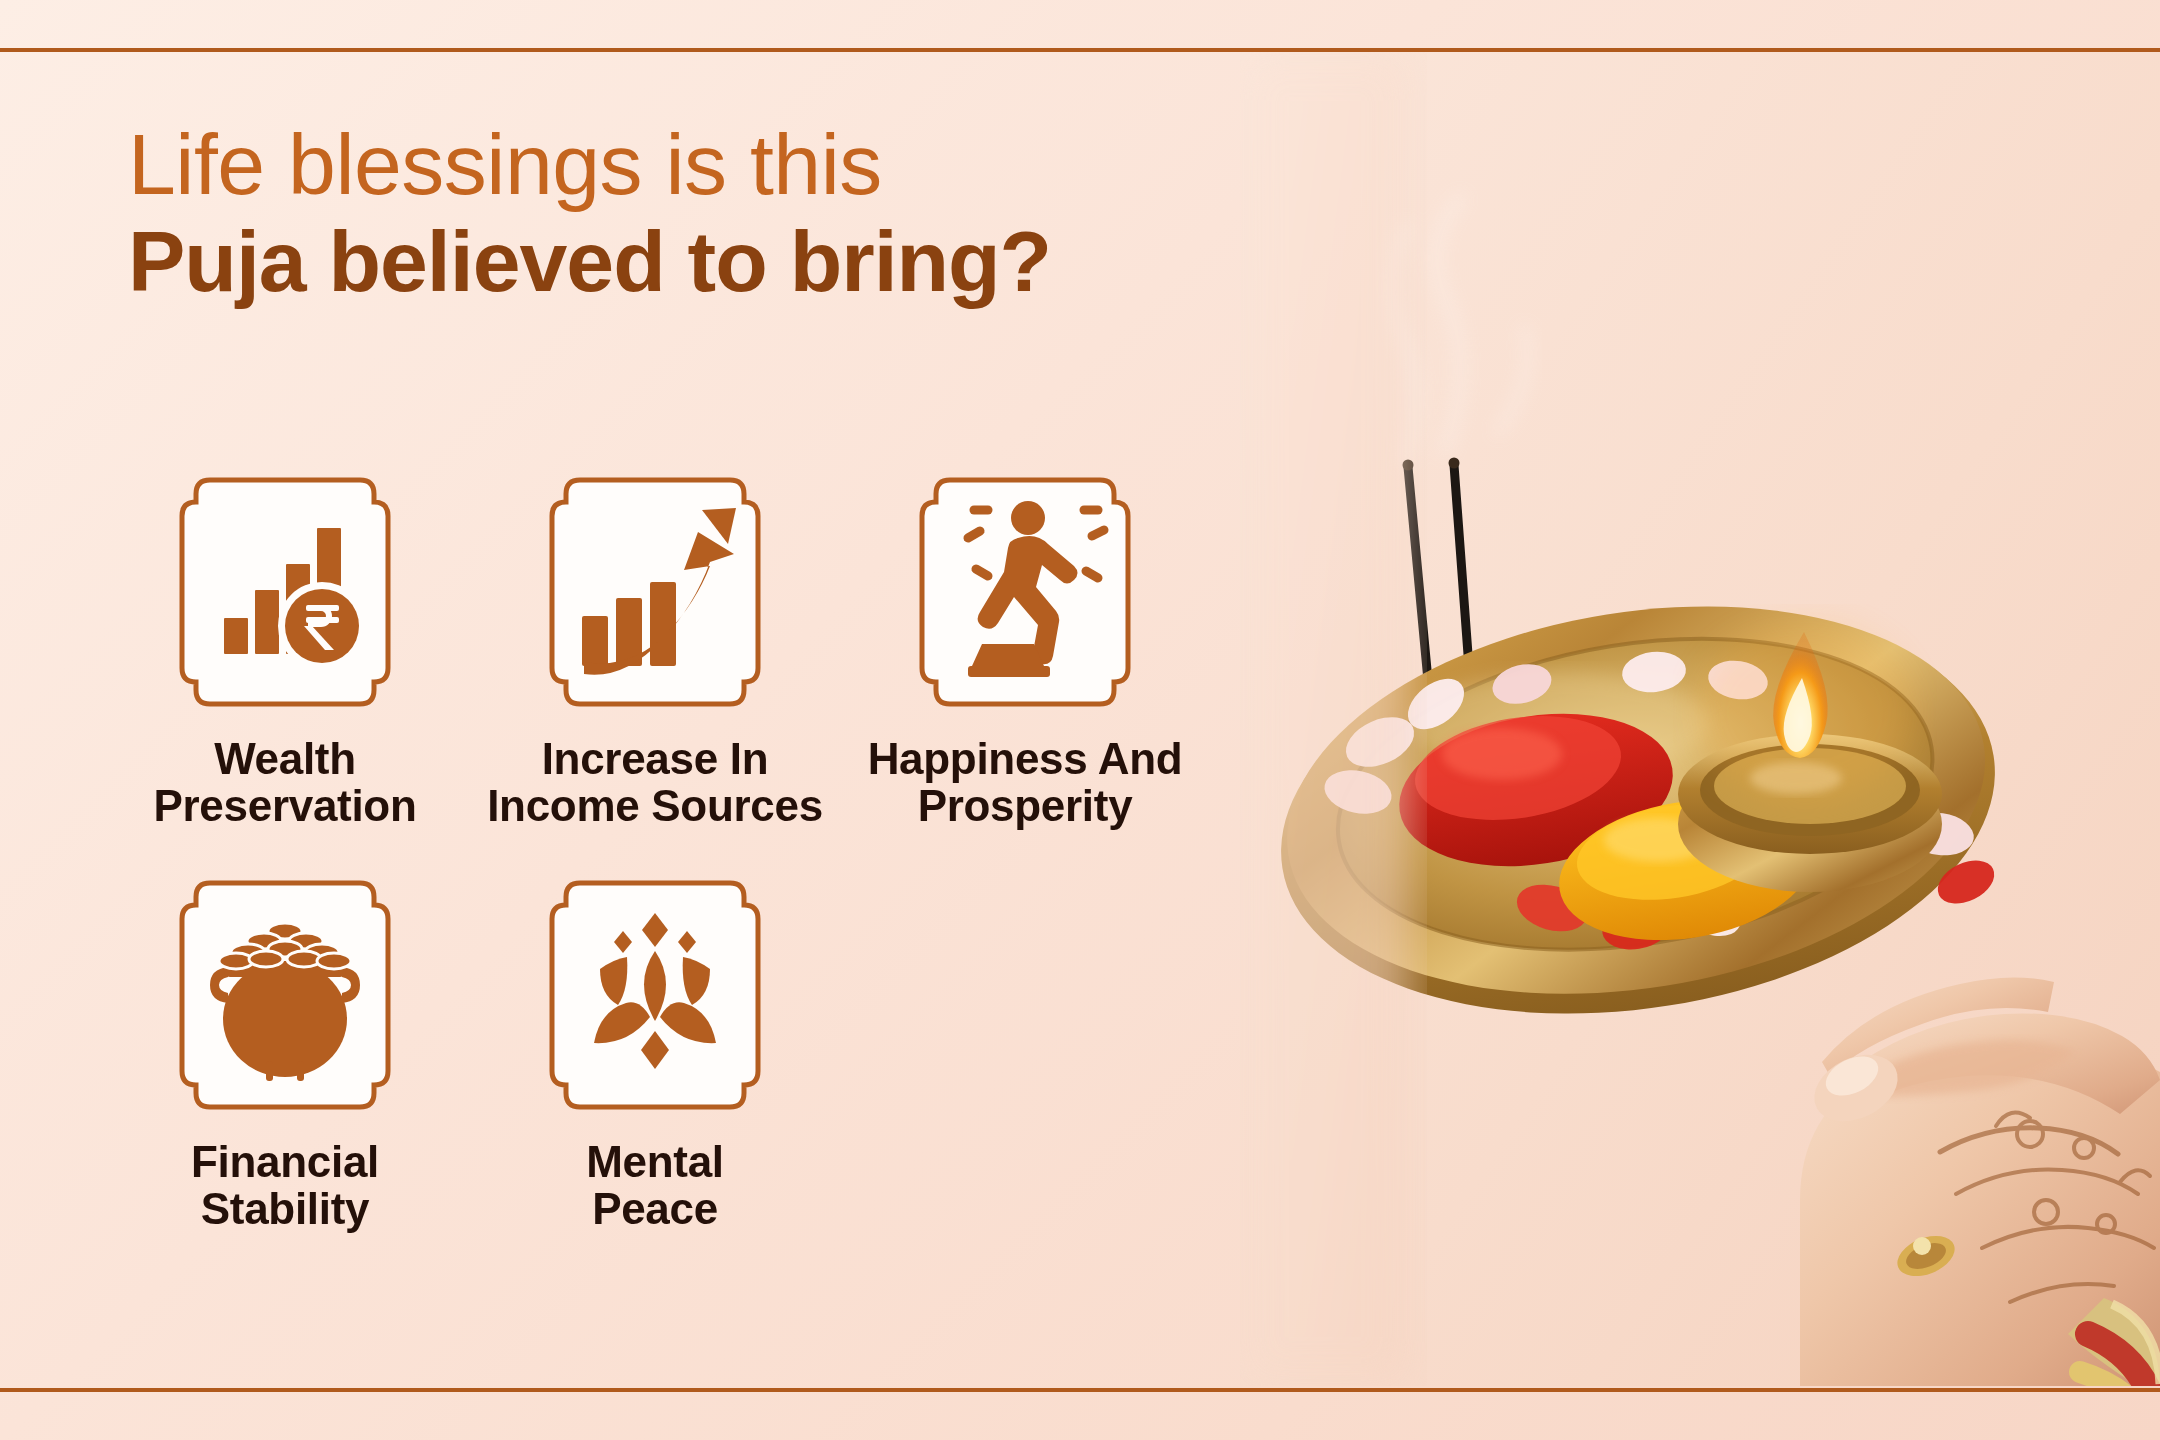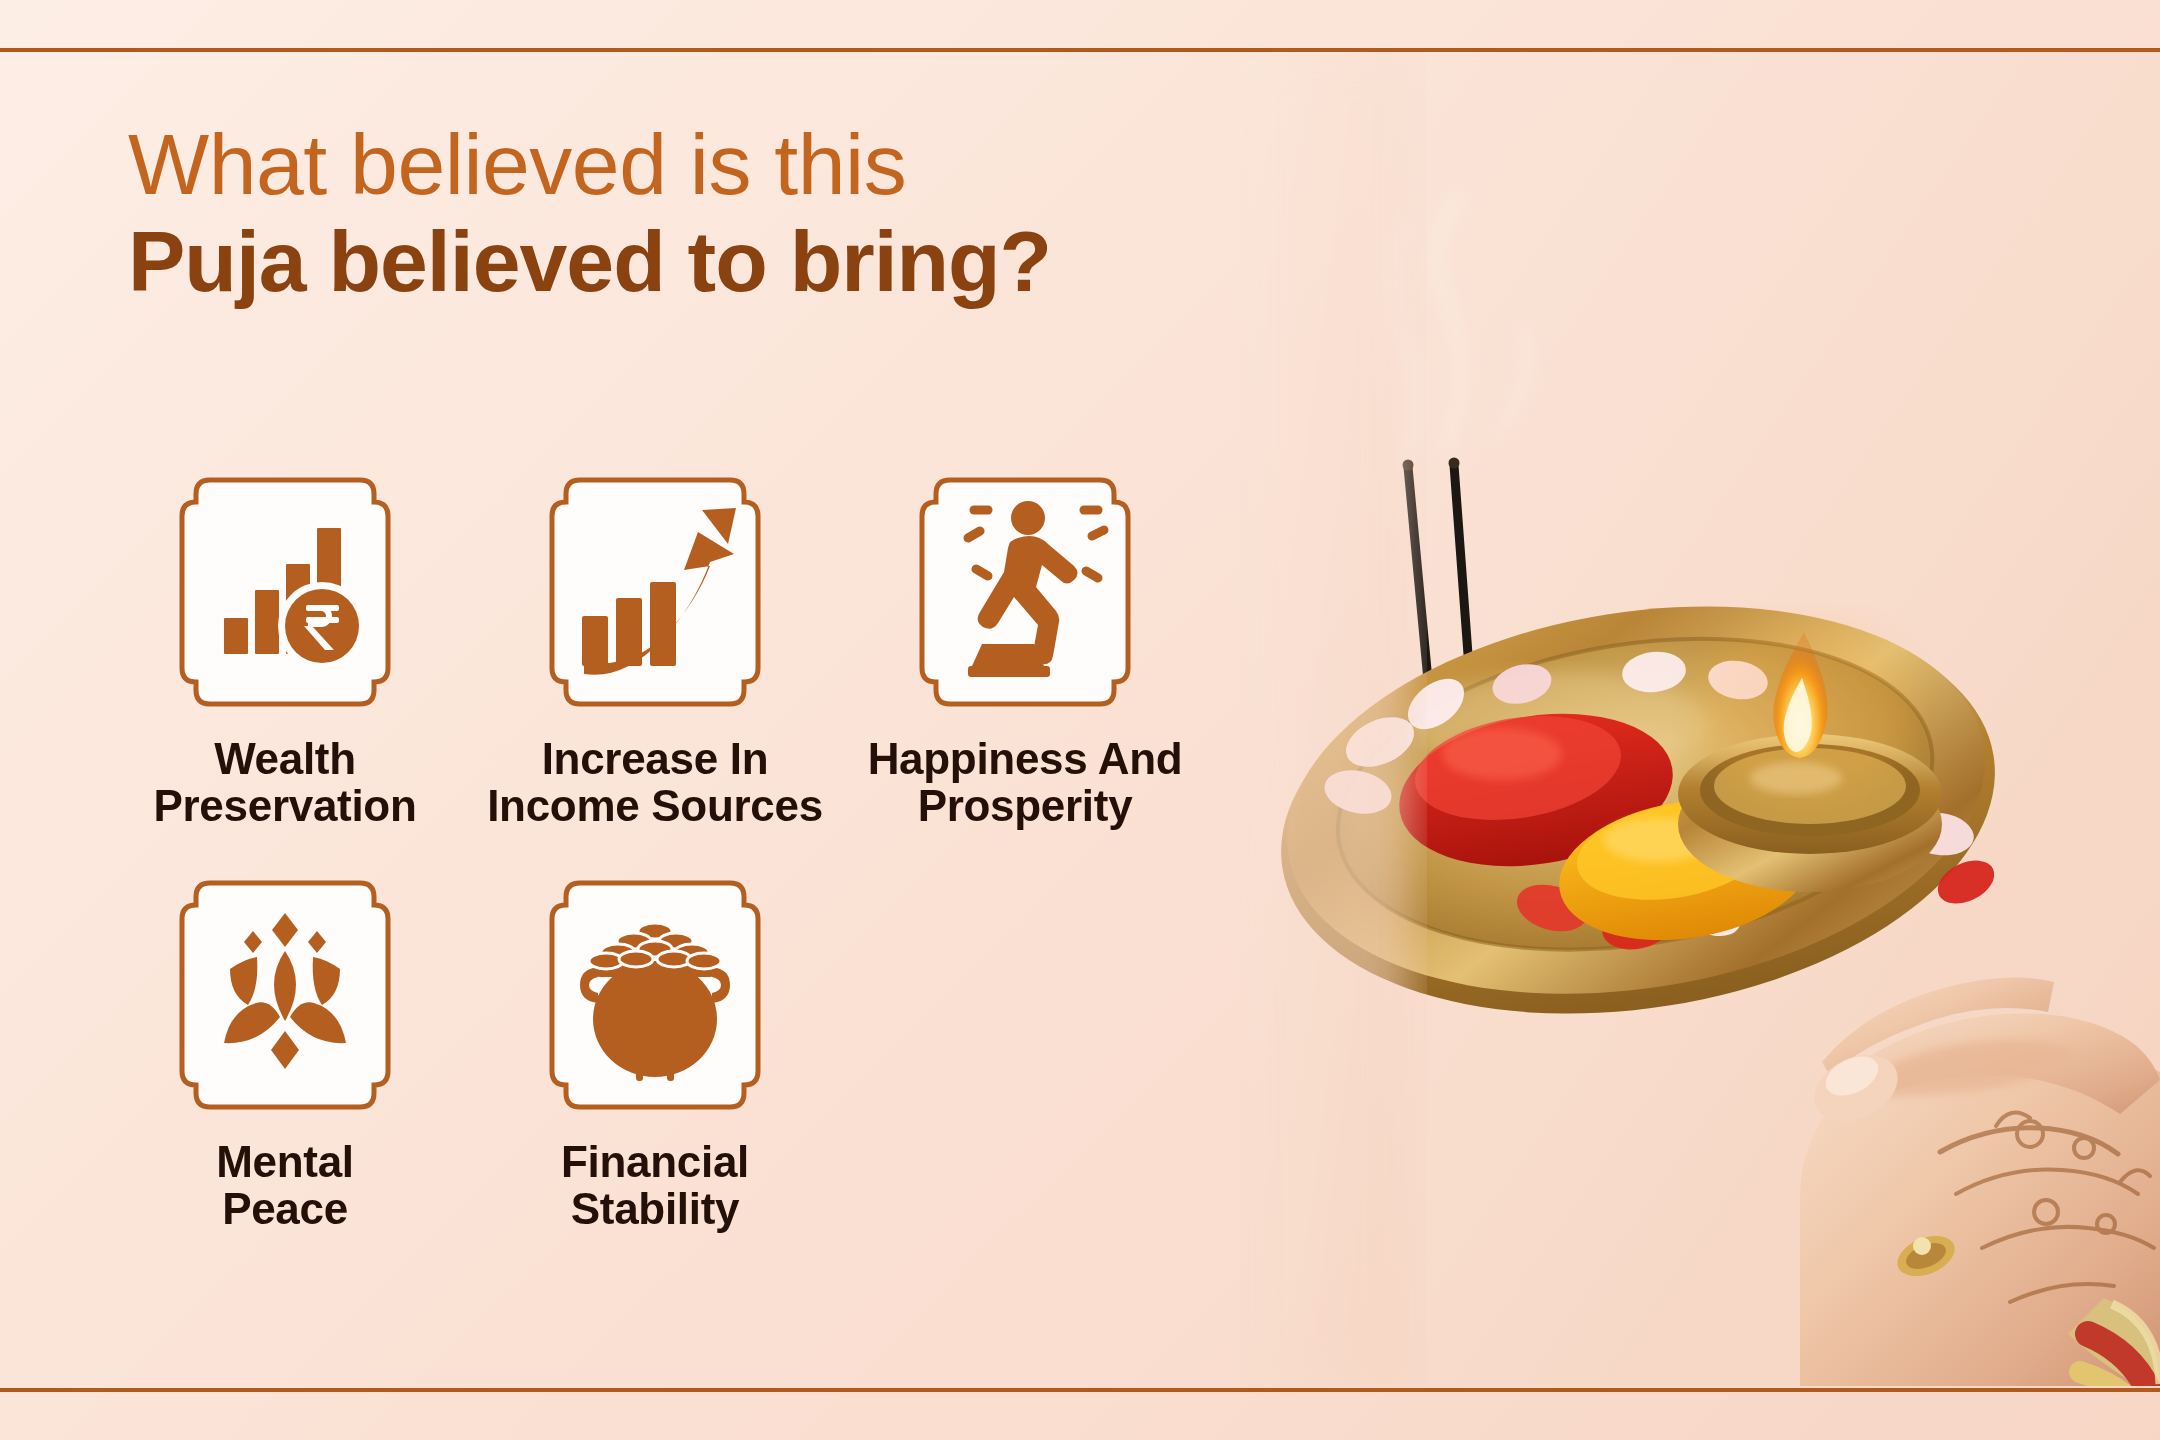--- a/index.html
+++ b/index.html
@@ -99,21 +99,21 @@
 </style>
 </head>
 <body>
 
 <div id="stage">
 
   <div class="rule top"></div>
   <div class="rule bottom"></div>
 
   <div class="headline">
-    <div class="line1">What believed is this</div>
+    <div class="line1">Life blessings is this</div>
     <div class="line2">Puja believed to bring?</div>
   </div>
 
   <div class="grid">
 
     <div class="cell">
       <div class="card">
         <svg viewBox="0 0 258 252" xmlns="http://www.w3.org/2000/svg">
           <path d="M40 28 L40 36 Q26 36 26 50 L26 202 Q26 216 40 216 L40 224 Q40 238 54 238 L204 238 Q218 238 218 224 L218 216 Q232 216 232 202 L232 50 Q232 36 218 36 L218 28 Q218 14 204 14 L54 14 Q40 14 40 28 Z" fill="#fffdfb" stroke="#b45e20" stroke-width="5"></path>
           <g fill="#b45e20">
@@ -168,41 +168,20 @@
               <line x1="80" y1="103" x2="92" y2="110"></line>
               <line x1="188" y1="44" x2="202" y2="44"></line>
               <line x1="196" y1="70" x2="208" y2="64"></line>
               <line x1="190" y1="105" x2="202" y2="112"></line>
             </g>
           </g>
         </svg>
       </div>
       <div class="caption">Happiness And
 Prosperity</div>
-    </div>
-
-    <div class="cell">
-      <div class="card">
-        <svg viewBox="0 0 258 252" xmlns="http://www.w3.org/2000/svg">
-          <path d="M40 28 L40 36 Q26 36 26 50 L26 202 Q26 216 40 216 L40 224 Q40 238 54 238 L204 238 Q218 238 218 224 L218 216 Q232 216 232 202 L232 50 Q232 36 218 36 L218 28 Q218 14 204 14 L54 14 Q40 14 40 28 Z" fill="#fffdfb" stroke="#b45e20" stroke-width="5"></path>
-          <g fill="#b45e20">
-            <path d="M129 44 l13 17 l-13 17 l-13 -17 z"></path>
-            <path d="M97 62 l9 11 l-9 11 l-9 -11 z"></path>
-            <path d="M161 62 l9 11 l-9 11 l-9 -11 z"></path>
-            <path d="M129 82 q22 32 0 70 q-22 -38 0 -70 z"></path>
-            <path d="M101 88 q2 32 -9 48 q-18 -10 -18 -36 q14 -10 27 -12 z"></path>
-            <path d="M157 88 q-2 32 9 48 q18 -10 18 -36 q-14 -10 -27 -12 z"></path>
-            <path d="M124 148 q-22 28 -56 26 q6 -32 32 -40 q14 -4 24 14 z"></path>
-            <path d="M134 148 q22 28 56 26 q-6 -32 -32 -40 q-14 -4 -24 14 z"></path>
-            <path d="M129 162 l14 19 l-14 19 l-14 -19 z"></path>
-          </g>
-        </svg>
-      </div>
-      <div class="caption">Mental
-Peace</div>
     </div>
 
     <div class="cell">
       <div class="card">
         <svg viewBox="0 0 258 252" xmlns="http://www.w3.org/2000/svg">
           <path d="M40 28 L40 36 Q26 36 26 50 L26 202 Q26 216 40 216 L40 224 Q40 238 54 238 L204 238 Q218 238 218 224 L218 216 Q232 216 232 202 L232 50 Q232 36 218 36 L218 28 Q218 14 204 14 L54 14 Q40 14 40 28 Z" fill="#fffdfb" stroke="#b45e20" stroke-width="5"></path>
           <g>
             <g fill="#b45e20">
               <ellipse cx="129" cy="150" rx="62" ry="58"></ellipse>
               <rect x="110" y="192" width="7" height="20" rx="3"></rect>
@@ -223,20 +202,41 @@
               <ellipse cx="148" cy="90" rx="17" ry="8"></ellipse>
               <ellipse cx="178" cy="92" rx="17" ry="8"></ellipse>
             </g>
           </g>
         </svg>
       </div>
       <div class="caption">Financial
 Stability</div>
     </div>
 
+    <div class="cell">
+      <div class="card">
+        <svg viewBox="0 0 258 252" xmlns="http://www.w3.org/2000/svg">
+          <path d="M40 28 L40 36 Q26 36 26 50 L26 202 Q26 216 40 216 L40 224 Q40 238 54 238 L204 238 Q218 238 218 224 L218 216 Q232 216 232 202 L232 50 Q232 36 218 36 L218 28 Q218 14 204 14 L54 14 Q40 14 40 28 Z" fill="#fffdfb" stroke="#b45e20" stroke-width="5"></path>
+          <g fill="#b45e20">
+            <path d="M129 44 l13 17 l-13 17 l-13 -17 z"></path>
+            <path d="M97 62 l9 11 l-9 11 l-9 -11 z"></path>
+            <path d="M161 62 l9 11 l-9 11 l-9 -11 z"></path>
+            <path d="M129 82 q22 32 0 70 q-22 -38 0 -70 z"></path>
+            <path d="M101 88 q2 32 -9 48 q-18 -10 -18 -36 q14 -10 27 -12 z"></path>
+            <path d="M157 88 q-2 32 9 48 q18 -10 18 -36 q-14 -10 -27 -12 z"></path>
+            <path d="M124 148 q-22 28 -56 26 q6 -32 32 -40 q14 -4 24 14 z"></path>
+            <path d="M134 148 q22 28 56 26 q-6 -32 -32 -40 q-14 -4 -24 14 z"></path>
+            <path d="M129 162 l14 19 l-14 19 l-14 -19 z"></path>
+          </g>
+        </svg>
+      </div>
+      <div class="caption">Mental
+Peace</div>
+    </div>
+
 
   </div>
 
   <div class="photo">
     <svg viewBox="0 0 920 1334" xmlns="http://www.w3.org/2000/svg" preserveAspectRatio="xMidYMid slice">
       <defs>
         <linearGradient id="bgWash" x1="0" y1="0" x2="1" y2="1">
           <stop offset="0%" stop-color="#fbe6da"></stop>
           <stop offset="55%" stop-color="#f8dccc"></stop>
           <stop offset="100%" stop-color="#f5d2bf"></stop>

